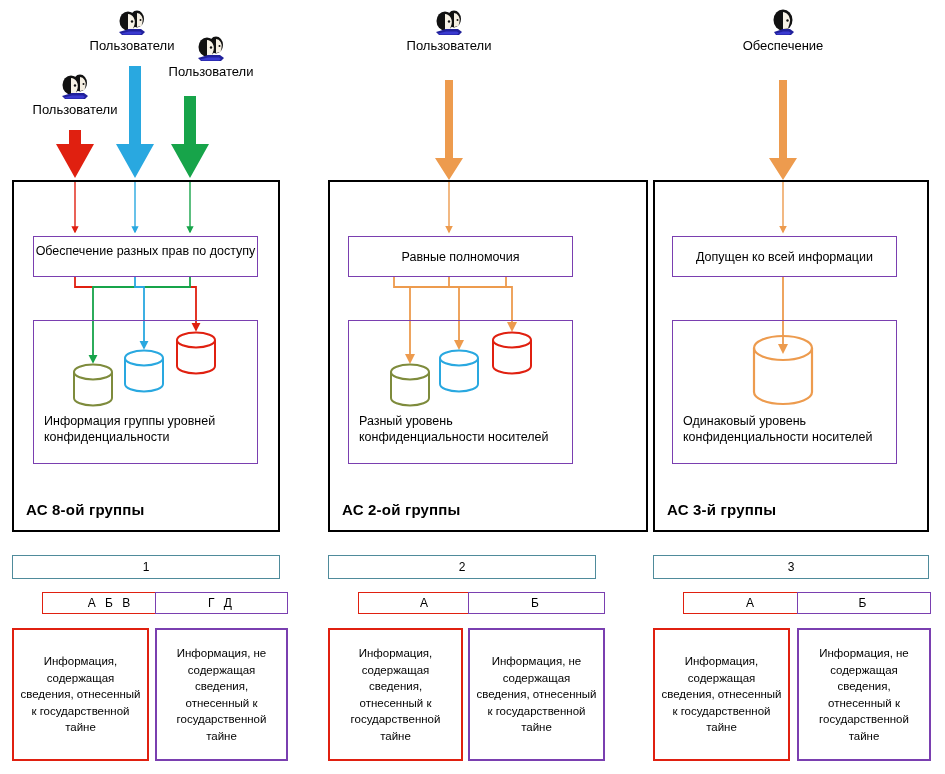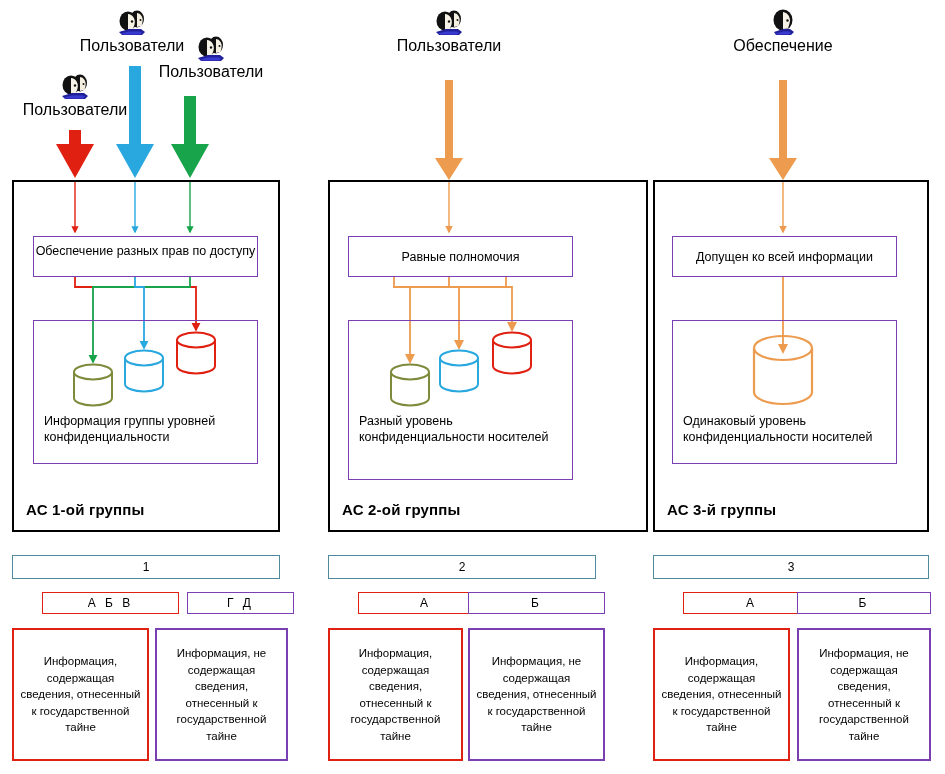--- a/index.html
+++ b/index.html
@@ -8,21 +8,21 @@
     width:945px;height:774px;position:relative;overflow:hidden;
     font-family:"Liberation Sans","DejaVu Sans",sans-serif;
     color:#000;
   }
   #stage{position:absolute;left:0;top:0;width:945px;height:774px;}
   svg.layer{position:absolute;left:0;top:0;width:945px;height:774px;overflow:visible;}
   svg.layer.back{z-index:1;}
   
   .userblk{position:absolute;text-align:center;z-index:6;}
   .userblk .ico{width:34px;height:30px;margin:0 auto;display:block;}
-  .userblk .cap{font-size:16px;line-height:14px;white-space:nowrap;margin-top:1px;}
+  .userblk .cap{font-size:13px;line-height:14px;white-space:nowrap;margin-top:1px;}
   
   .acbox{
     position:absolute;border:2px solid #000000;background:transparent;z-index:3;
     box-sizing:border-box;
   }
   .acbox .actitle{
     position:absolute;left:12px;bottom:12px;font-size:15px;font-weight:bold;
     letter-spacing:.2px;white-space:nowrap;
   }
   .pbox{
@@ -204,21 +204,21 @@
       <ellipse cx="17" cy="12" rx="9.5" ry="10.5" fill="#111"></ellipse>
       <path d="M17 4 a8 8.5 0 0 1 6.5 11.5 l-1.5 5 l-5 0.5 z" fill="#f7f2e6"></path>
       <circle cx="21.5" cy="12.5" r="1.2" fill="#111"></circle>
       <path d="M8 24 l9 -3 l7 0 l4 3 l-3 3 l-15 0 z" fill="#20209a"></path>
       <path d="M10 25.5 l7 -2 l6 0 l2 1.5 l-2 1.5 l-12 0 z" fill="#3a3ad0"></path>
     </svg>
     <div class="cap">Обеспечение</div>
   </div>
 
   <div class="acbox" style="left:12px;top:180px;width:268px;height:352px;">
-    <div class="actitle">АС 1-ой группы</div>
+    <div class="actitle">АС 8-ой группы</div>
   </div>
   <div class="acbox" style="left:328px;top:180px;width:320px;height:352px;">
     <div class="actitle">АС 2-ой группы</div>
   </div>
   <div class="acbox" style="left:653px;top:180px;width:276px;height:352px;">
     <div class="actitle">АС 3-й группы</div>
   </div>
 
   <div class="pbox" style="left:348px;top:236px;width:225px;height:41px;">
     <div class="ptxt" style="top:12px;">Равные полномочия</div>
@@ -226,41 +226,41 @@
   <div class="pbox" style="left:33px;top:236px;width:225px;height:41px;">
     <div class="ptxt" style="top:6px;">Обеспечение  разных прав по доступу</div>
   </div>
   <div class="pbox" style="left:672px;top:236px;width:225px;height:41px;">
     <div class="ptxt" style="top:12px;">Допущен ко всей информации</div>
   </div>
 
   <div class="pbox store" style="left:33px;top:320px;width:225px;height:144px;">
     <div class="ptxt" style="top:92px;">Информация группы уровней конфиденциальности</div>
   </div>
-  <div class="pbox store" style="left:348px;top:320px;width:225px;height:160px;">
+  <div class="pbox store" style="left:348px;top:320px;width:225px;height:144px;">
     <div class="ptxt" style="top:92px;">Разный уровень конфиденциальности носителей</div>
   </div>
   <div class="pbox store" style="left:672px;top:320px;width:225px;height:144px;">
     <div class="ptxt" style="top:92px;">Одинаковый уровень конфиденциальности носителей</div>
   </div>
 
   <div class="strip num" style="left:12px;top:555px;width:268px;height:24px;">
     <span>1</span>
   </div>
   <div class="strip num" style="left:328px;top:555px;width:268px;height:24px;">
     <span>2</span>
   </div>
   <div class="strip num" style="left:653px;top:555px;width:276px;height:24px;">
     <span>3</span>
   </div>
 
   <div class="strip red" style="left:12px;top:592px;width:137px;height:22px;">
     <span class="lbl">А  Б  В</span>
   </div>
-  <div class="strip pur" style="left:155px;top:592px;width:107px;height:22px;margin-left:32px;">
+  <div class="strip pur" style="left:155px;top:592px;width:133px;height:22px;">
     <span class="lbl">Г  Д</span>
   </div>
 
   <div class="strip red" style="left:328px;top:592px;width:135px;height:22px;">
     <span class="lbl">А</span>
   </div>
   <div class="strip pur" style="left:468px;top:592px;width:137px;height:22px;">
     <span class="lbl">Б</span>
   </div>
 

